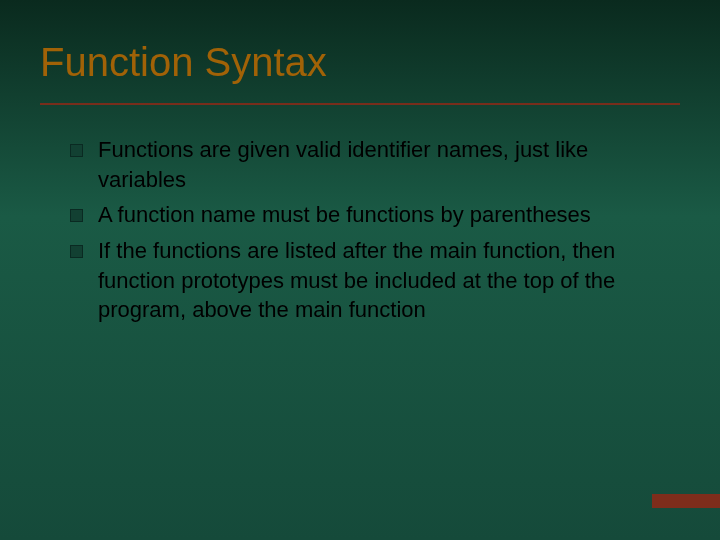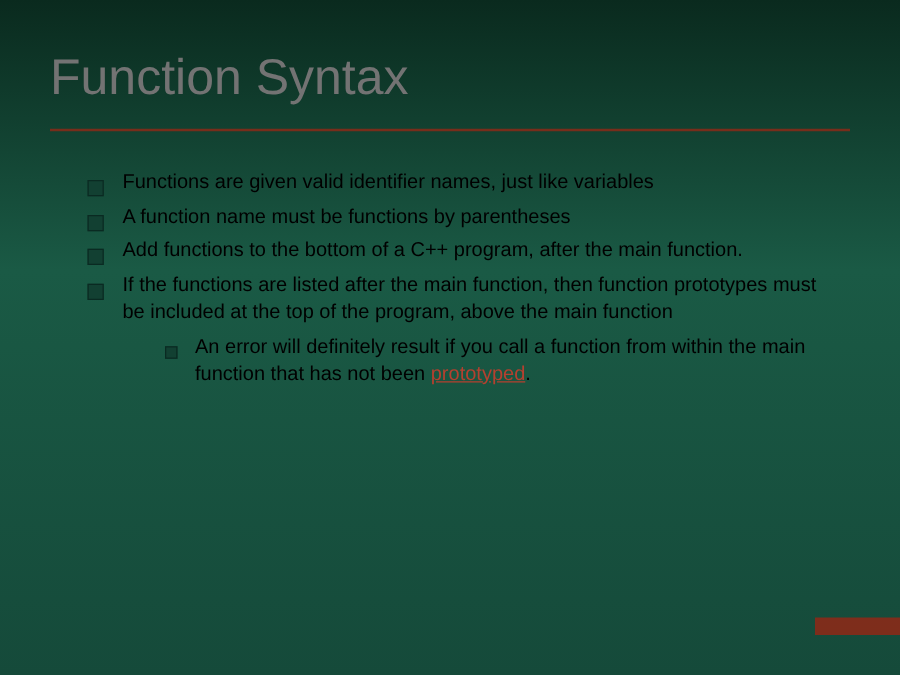--- a/index.html
+++ b/index.html
@@ -15,32 +15,32 @@
   .slide {
     position: relative;
     width: 720px;
     height: 540px;
     box-sizing: border-box;
   }
   .title {
     padding: 40px 0 0 40px;
     font-size: 40px;
     font-weight: normal;
-    color: #737373;
+    color: #a16207;
   }
   .rule {
     margin: 18px 40px 0 40px;
     border: none;
     border-top: 2px solid #8a2a18;
     opacity: 0.85;
   }
   .content {
     margin: 30px 55px 0 70px;
     color: #000;
-    font-size: 16px;
+    font-size: 22px;
     line-height: 1.35;
   }
   ul.top {
     list-style: none;
     padding: 0;
     margin: 0;
   }
   ul.top > li {
     position: relative;
     padding-left: 28px;
@@ -97,26 +97,18 @@
   <hr class="rule">
   <div class="content">
     <ul class="top">
       <li>
         <span>Functions are given valid identifier names, just like variables</span>
       </li>
       <li>
         <span>A function name must be functions by parentheses</span>
       </li>
       <li>
-        <span>Add functions to the bottom of a C++ program, after the main function.</span>
-      </li>
-      <li>
         <span>If the functions are listed after the main function, then function prototypes must be included at the top of the program, above the main function</span>
-        <ul class="sub">
-          <li>
-            <span>An error will definitely result if you call a function from within the main function that has not been </span><span class="link">prototyped</span><span>.</span>
-          </li>
-        </ul>
       </li>
     </ul>
   </div>
   <div class="footer-mark"></div>
 </div>
 
 </body></html>

